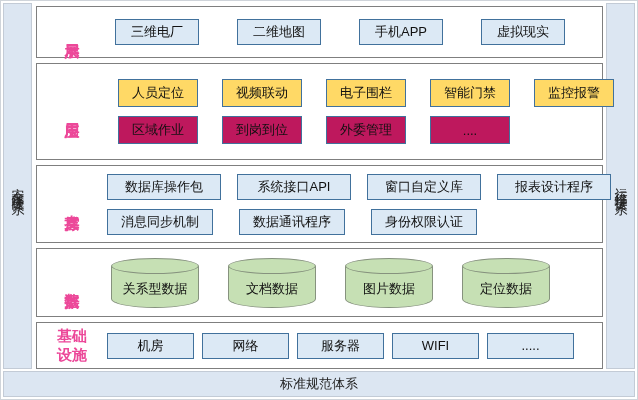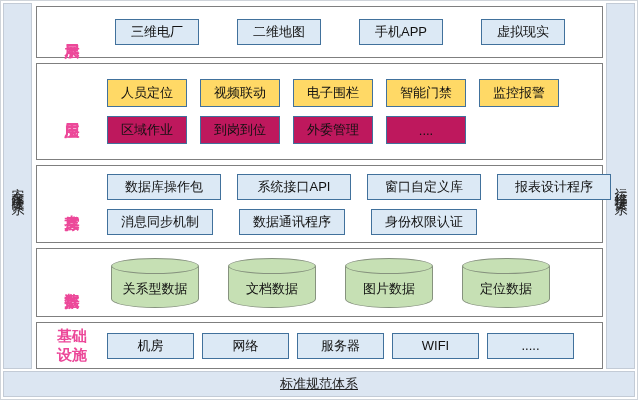--- a/index.html
+++ b/index.html
@@ -17,21 +17,21 @@
   .pillar.left  { left:2px; }
   .pillar.right { right:2px; }
   .vtext {
     writing-mode:vertical-lr; text-orientation:upright;
     font-size:13px; letter-spacing:3px; color:#222;
   }
   .bottombar {
     position:absolute; left:2px; right:2px; bottom:2px; height:26px; box-sizing:border-box;
     background:#dce6f2; border:1px solid #c3cbd6;
     display:flex; align-items:center; justify-content:center;
-    font-size:13px; color:#222;text-decoration:underline;
+    font-size:13px; color:#222;
   }
   
   .layer {
     position:absolute; left:35px; width:567px; box-sizing:border-box;
     background:#ffffff; border:1px solid #7f7f7f;
     display:flex;
   }
   .layer-1 { top:5px;   height:52px; }
   .layer-2 { top:62px;  height:97px; }
   .layer-3 { top:164px; height:78px; }
@@ -52,21 +52,21 @@
   .box {
     box-sizing:border-box; display:flex; align-items:center; justify-content:center;
     font-size:13px; color:#111; white-space:nowrap;
   }
   .box-blue   { background:#dce9f5; border:1px solid #41719c; }
   .box-yellow { background:#ffd966; border:1px solid #41719c; }
   .box-green  { background:#be185d; border:1px solid #41719c; }
   .row-present { gap:38px; padding-left:8px; }
   .row-present .box { width:84px; height:26px; }
   .row-app    { gap:13px; }
-  .row-app .box { width:80px; height:28px; }
+  .row-app .box { width:80px; height:28px;margin-left:11px; }
   .row-sup1   { gap:16px; }
   .row-sup1 .box { width:114px; height:26px; }
   .row-sup2   { gap:26px; }
   .row-sup2 .box { width:106px; height:26px; }
   .row-infra  { gap:8px; }
   .row-infra .box { width:87px; height:26px; }
   .row-cyl    { gap:29px; padding-left:4px; }
   
   .cyl { position:relative; width:88px; height:50px; }
   .cyl-body {

